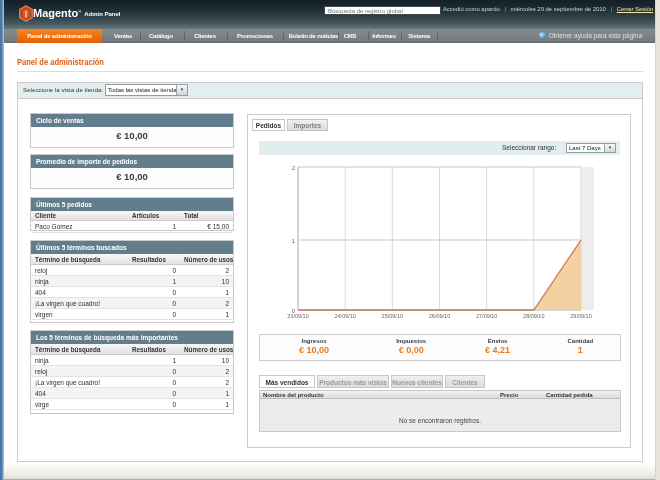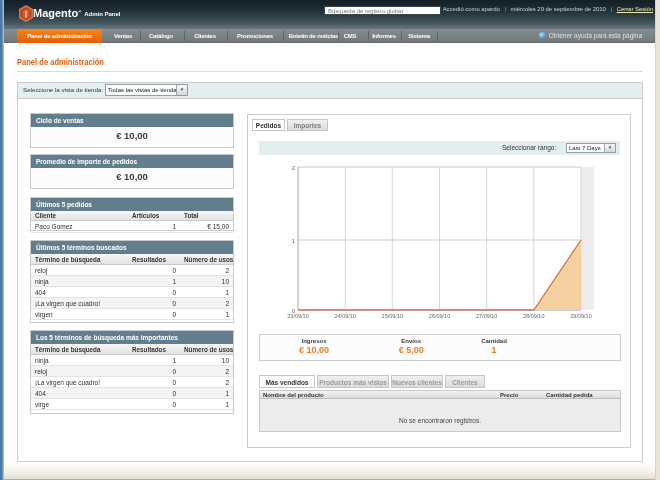--- a/index.html
+++ b/index.html
@@ -281,22 +281,26 @@
     <text x="298" y="156">29/09/10</text>
   </g>
 </svg>
 
 <div class="abs" id="totals">
   <div class="cell" style="width:30%">
       <div class="lab">Ingresos</div>
       <div class="val">€ 10,00</div>
     </div>
   <div class="cell" style="width:24%">
+      <div class="lab">Impuestos</div>
+      <div class="val">€ 0,00</div>
+    </div>
+  <div class="cell" style="width:24%">
       <div class="lab">Envíos</div>
-      <div class="val">€ 5,00</div>
+      <div class="val">€ 4,21</div>
     </div>
   <div class="cell" style="width:22%">
       <div class="lab">Cantidad</div>
       <div class="val">1</div>
     </div>
 </div>
 
 <div class="abs btab on" style="left:259px;width:56px;background:#fff;color:#333">Más vendidos</div>
 <div class="abs btab off" style="left:317px;width:72px;background:linear-gradient(#f0f0f0,#dcdcdc);color:#9a9a9a">Productos más vistos</div>
 <div class="abs btab off" style="left:391px;width:52px;background:linear-gradient(#f0f0f0,#dcdcdc);color:#9a9a9a">Nuevos clientes</div>

